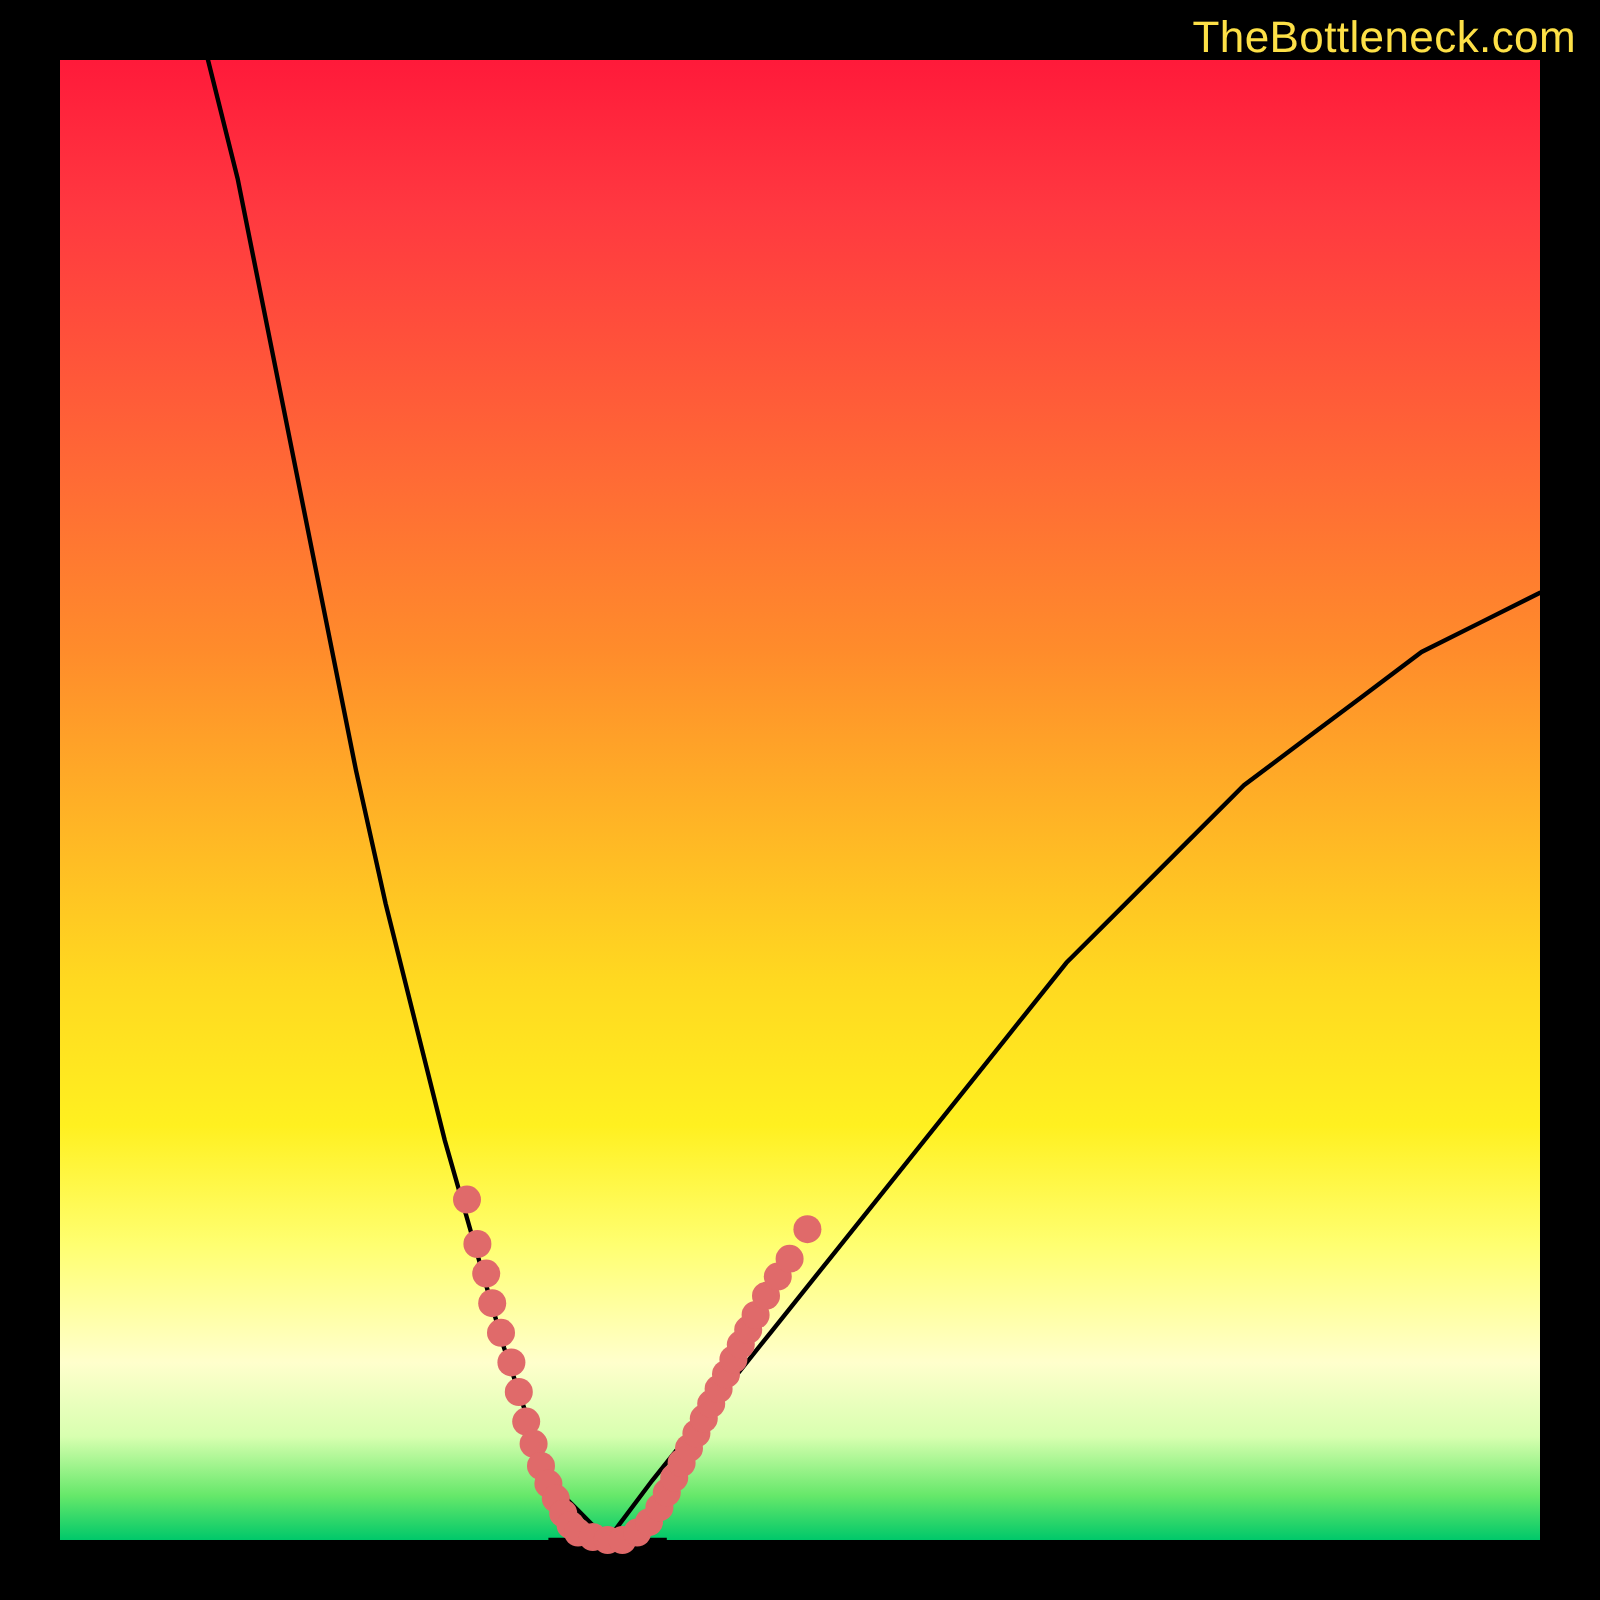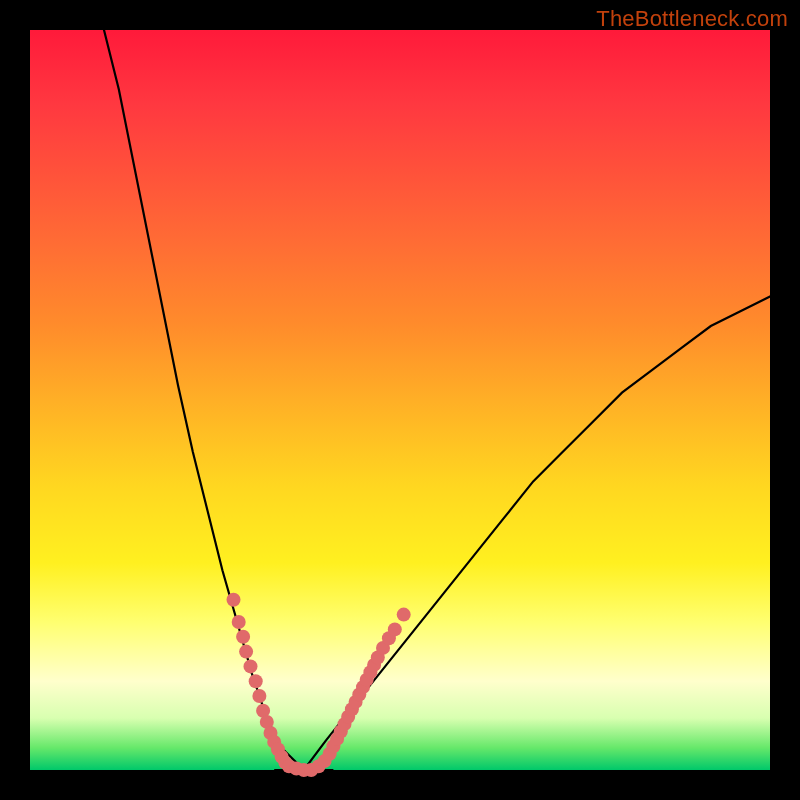--- a/index.html
+++ b/index.html
@@ -39,21 +39,21 @@
       #ffffcc 88%,
       #d8ffb0 93%,
       #66e86a 97%,
       #00c86a 100%
     );
   }
   .watermark {
     position: absolute;
     top: 6px;
     right: 12px;
-    color: #c2410c;
+    color: #fde047;
     font-size: 22px;
     font-weight: 500;
     letter-spacing: 0.2px;
     user-select: none;
   }
   svg.overlay {
     position: absolute;
     top: 0;
     left: 0;
     width: 740px;

